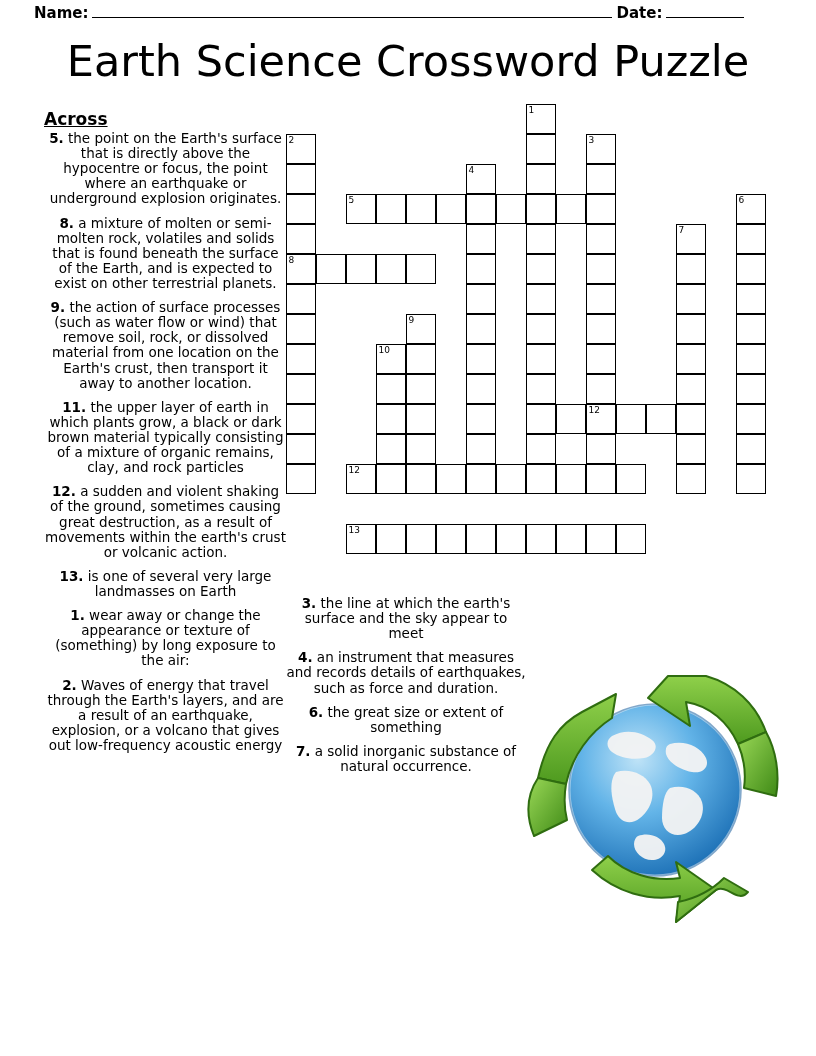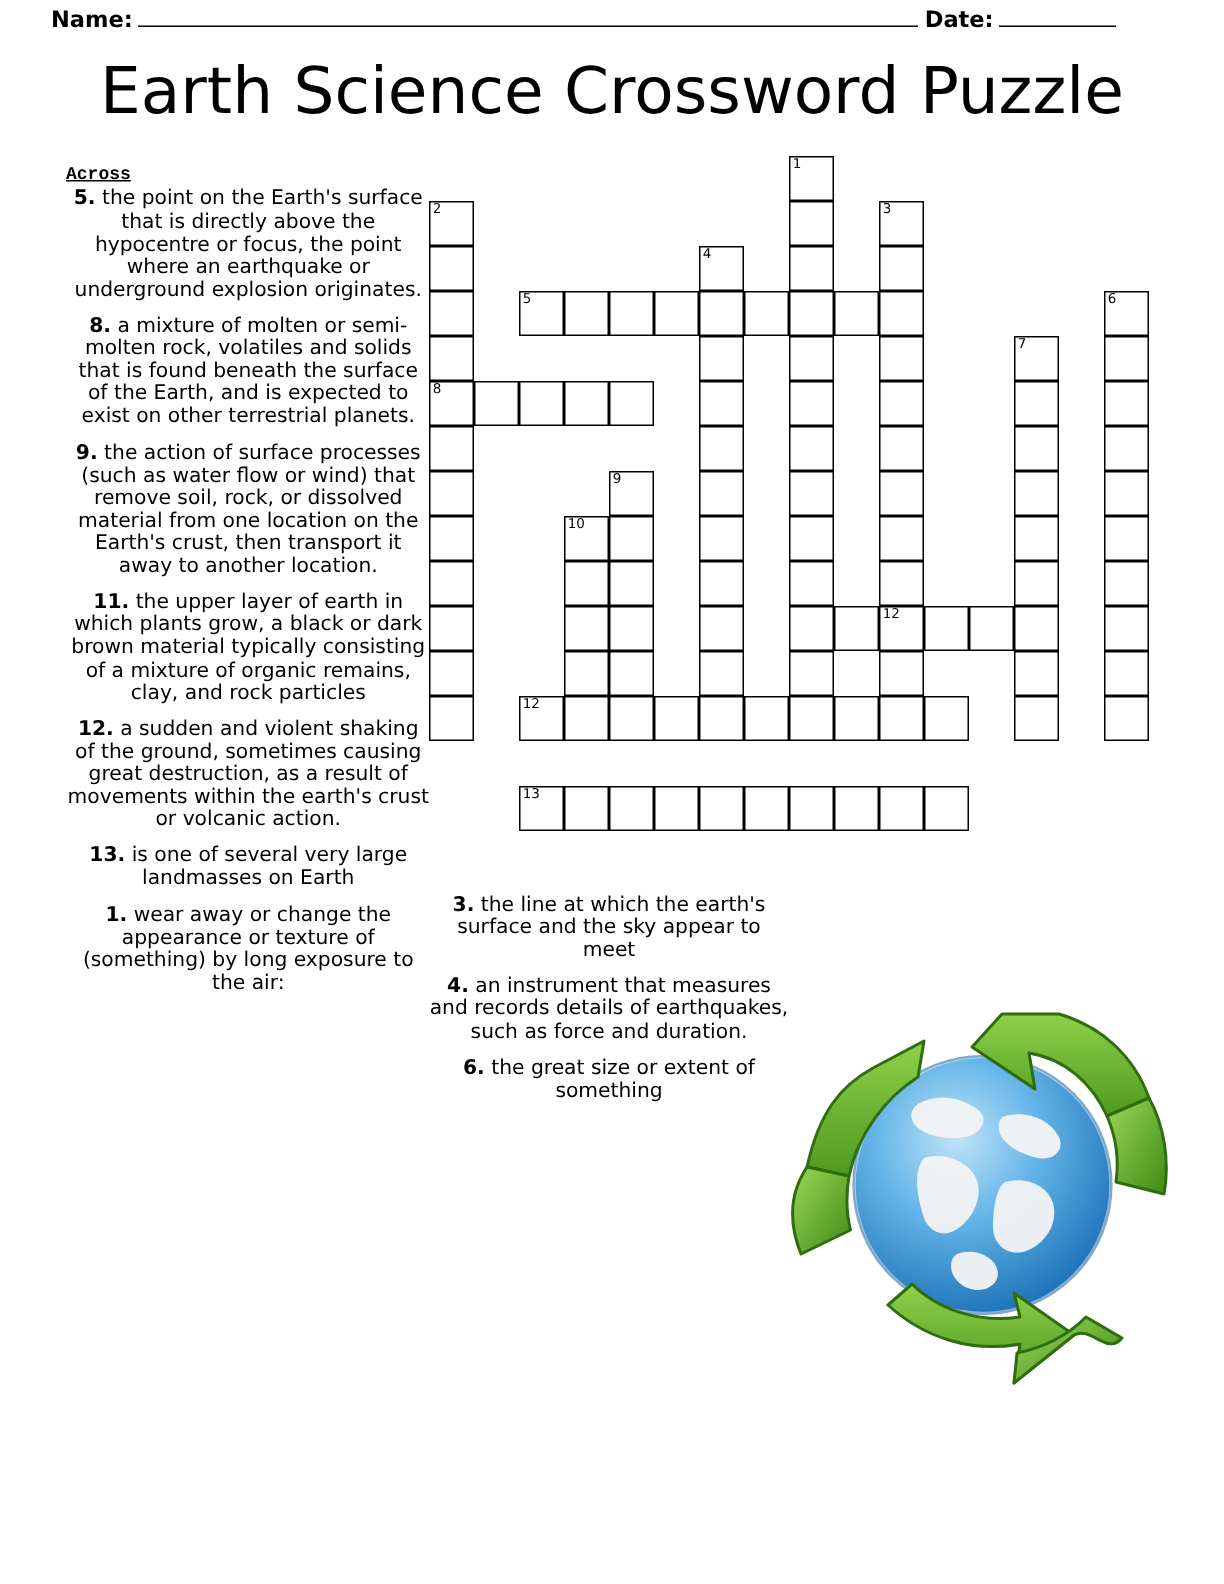--- a/index.html
+++ b/index.html
@@ -68,23 +68,22 @@
     width: 243px;
   }
   #col-mid {
     left: 286px;
     top: 596px;
     width: 240px;
   }
   .sec-head {
     font-weight: bold;
     text-decoration: underline;
-    font-size: 12px;
+    font-size: 17px;
     margin: 0 0 2px 0;
-    font-family: Liberation Mono, monospace;
   }
   .clue {
     margin: 0 0 9px 0;
     text-align: center;
   }
   .clue b { font-weight: bold; }
 
   
   #grid {
     position: absolute;
@@ -138,28 +137,30 @@
     <div id="across-list">
         <p class="clue"><b>5.</b><span> the point on the Earth's surface that is directly above the hypocentre or focus, the point where an earthquake or underground explosion originates.</span></p>
         <p class="clue"><b>8.</b><span> a mixture of molten or semi-molten rock, volatiles and solids that is found beneath the surface of the Earth, and is expected to exist on other terrestrial planets.</span></p>
         <p class="clue"><b>9.</b><span> the action of surface processes (such as water flow or wind) that remove soil, rock, or dissolved material from one location on the Earth's crust, then transport it away to another location.</span></p>
         <p class="clue"><b>11.</b><span> the upper layer of earth in which plants grow, a black or dark brown material typically consisting of a mixture of organic remains, clay, and rock particles</span></p>
         <p class="clue"><b>12.</b><span> a sudden and violent shaking of the ground, sometimes causing great destruction, as a result of movements within the earth's crust or volcanic action.</span></p>
         <p class="clue"><b>13.</b><span> is one of several very large landmasses on Earth</span></p>
       </div>
     <div id="down-list-left">
         <p class="clue"><b>1.</b><span> wear away or change the appearance or texture of (something) by long exposure to the air:</span></p>
+        <p class="clue"><b>2.</b><span> Waves of energy that travel through the Earth's layers, and are a result of an earthquake, explosion, or a volcano that gives out low-frequency acoustic energy</span></p>
       </div>
   </div>
 
   <div class="clue-col" id="col-mid">
     <div id="down-list-mid">
         <p class="clue"><b>3.</b><span> the line at which the earth's surface and the sky appear to meet</span></p>
         <p class="clue"><b>4.</b><span> an instrument that measures and records details of earthquakes, such as force and duration.</span></p>
         <p class="clue"><b>6.</b><span> the great size or extent of something</span></p>
+        <p class="clue"><b>7.</b><span> a solid inorganic substance of natural occurrence.</span></p>
       </div>
   </div>
 
   <div id="grid">
       <div class="cell" style="left: 240px; top: 0px;">
         <span class="num">1</span>
       </div>
       <div class="cell" style="left: 240px; top: 30px;"></div>
       <div class="cell" style="left: 0px; top: 30px;">
         <span class="num">2</span>

